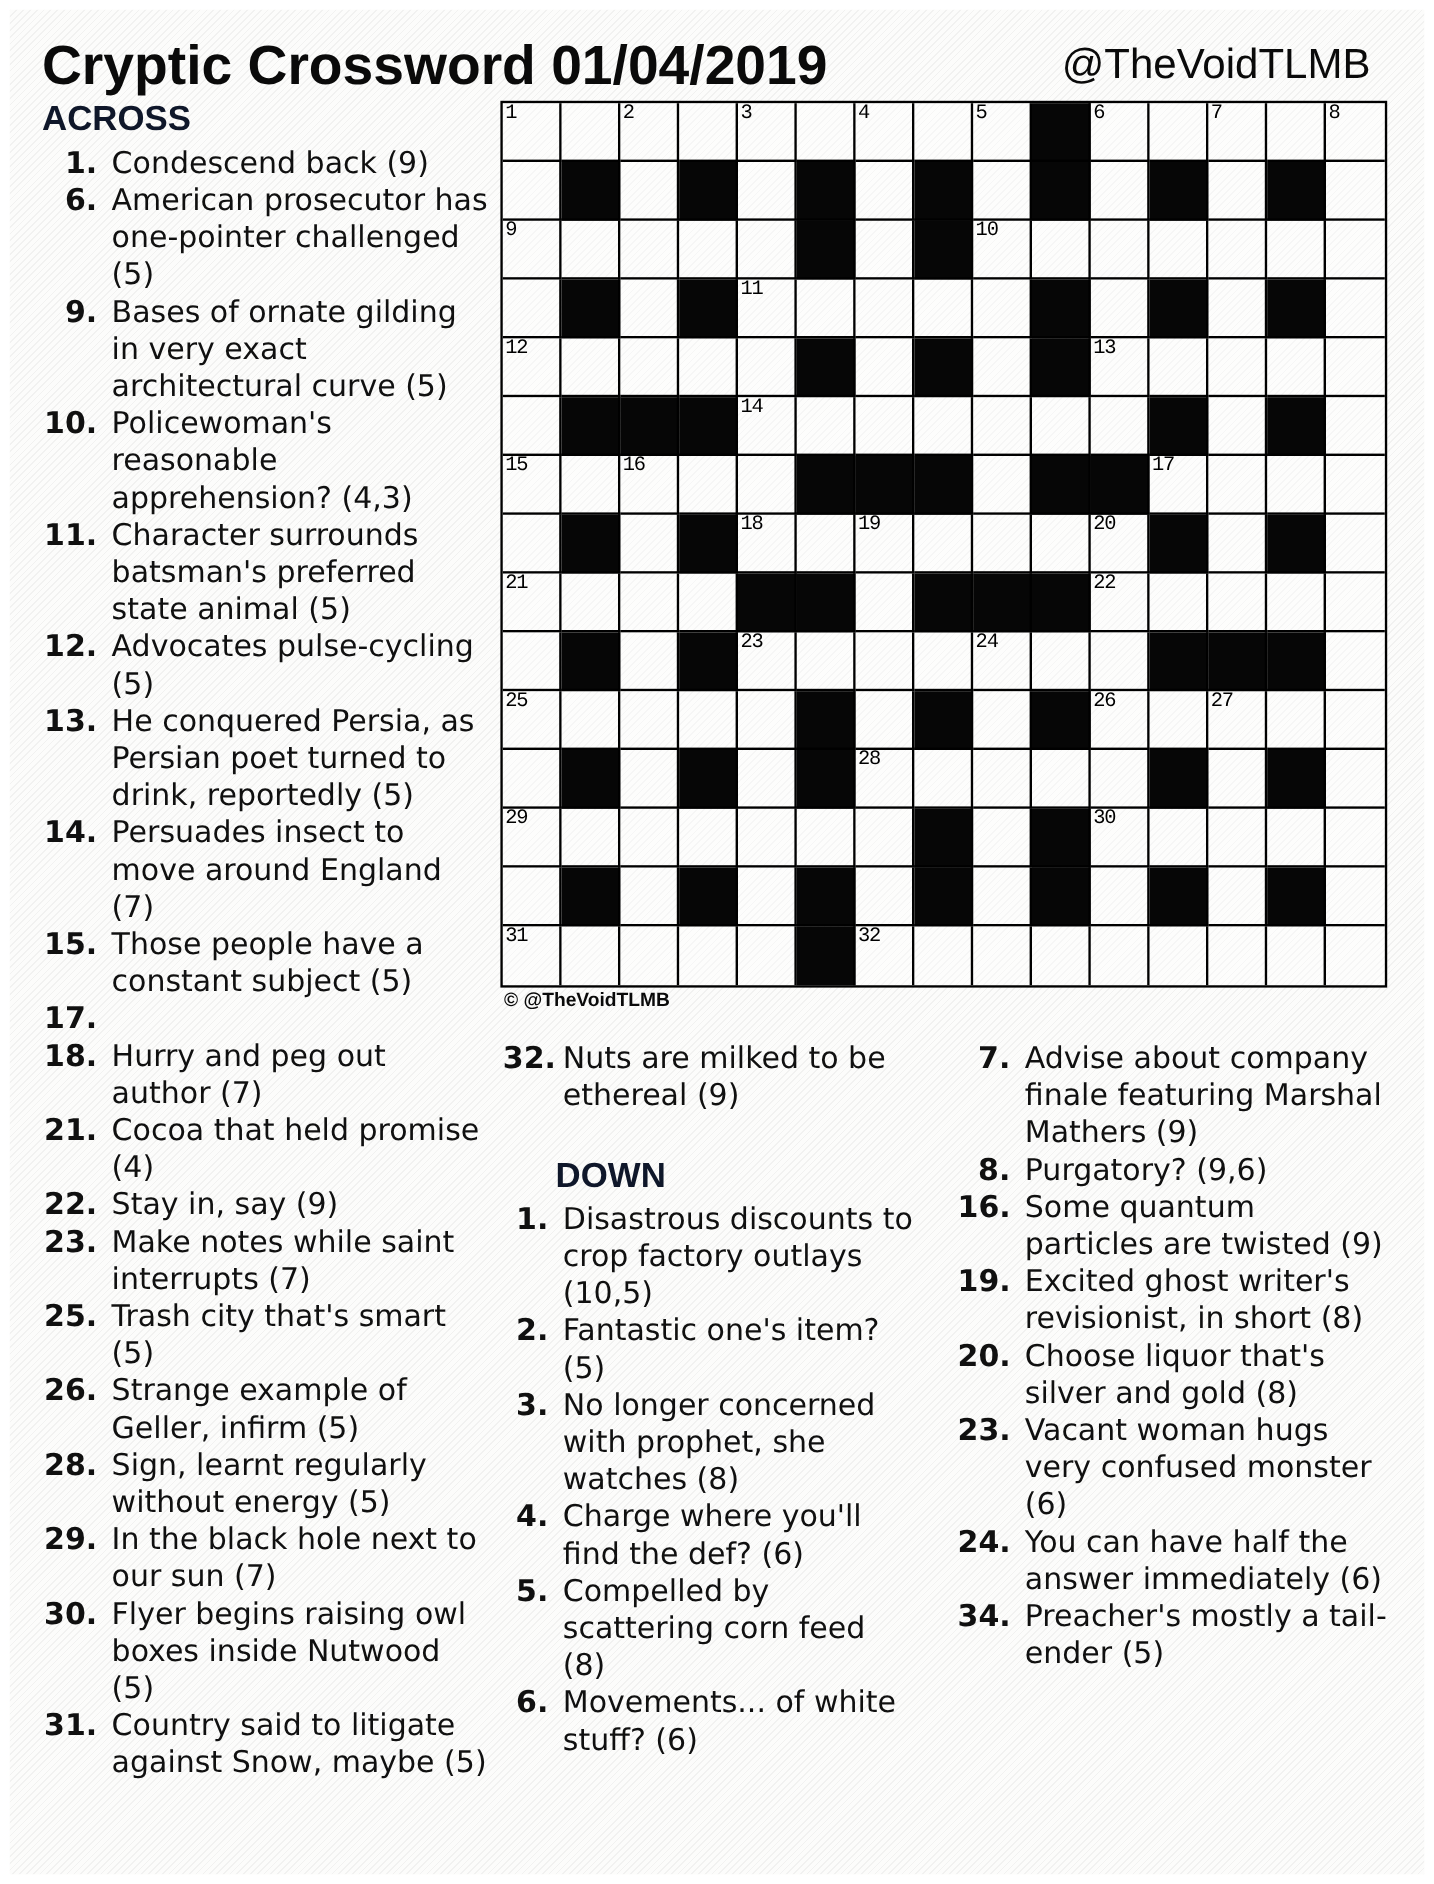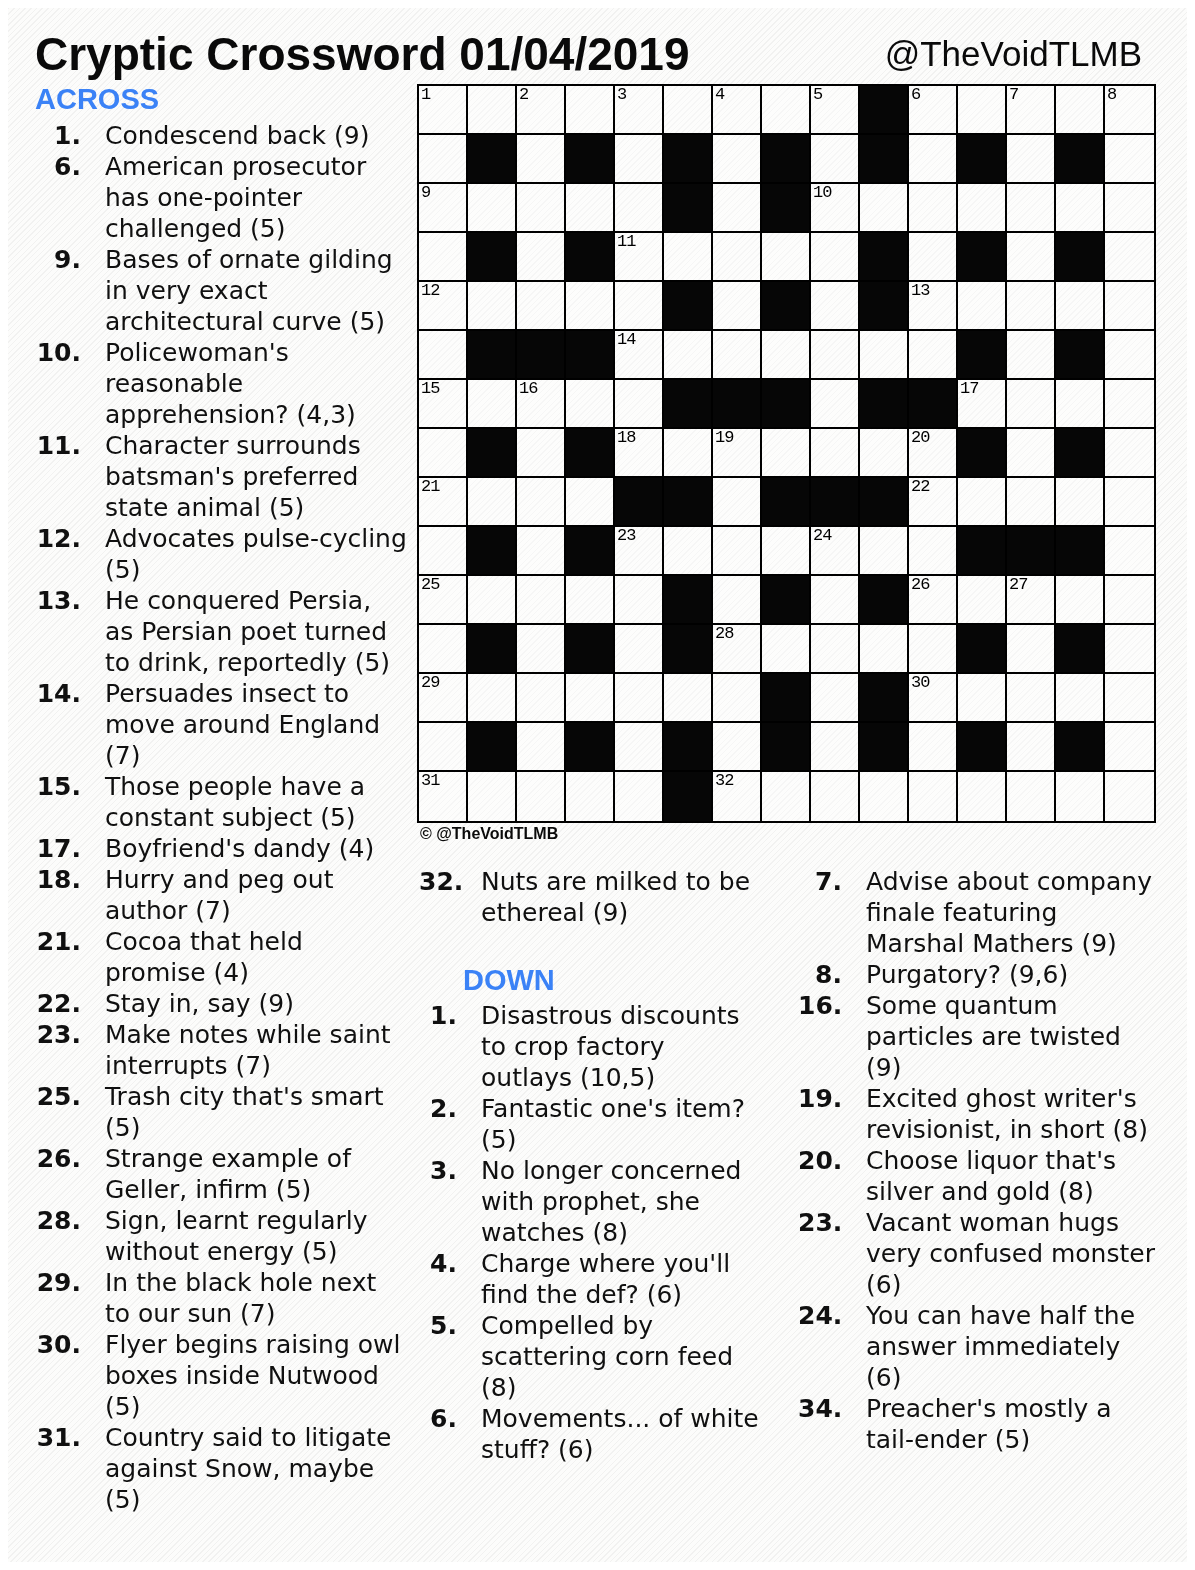--- a/index.html
+++ b/index.html
@@ -27,27 +27,27 @@
     font-size:35px; font-weight:normal; line-height:42px; color:#0a0a0a;
   }
 
   
   .clue-col { line-height:31px; font-size:25px; }
   .col-across { left:35px;  top:84px;  width:372px; }
   .col-mid    { left:419px; top:866px; width:342px; }
   .col-right  { left:798px; top:866px; width:364px; }
   .section-heading {
     font-family:"Liberation Sans", sans-serif; font-weight:bold;
-    font-size:29px; line-height:31px; color:#3b82f6;
+    font-size:29px; line-height:31px; color:#0f172a;
   }
   .col-across .section-heading { margin-bottom:5px; }
   .heading-down { margin-top:37px; margin-bottom:4px;margin-left:44px; }
   .clue { display:flex; align-items:flex-start; }
   .cnum { font-weight:bold; text-align:right; flex:0 0 auto; white-space:nowrap; }
-  .ctext { margin-left:24px; flex:0 1 auto; }
+  .ctext { margin-left:12px; flex:0 1 auto; }
   .col-across .cnum { width:46px; }
   .col-across .ctext { max-width:314px; }
   .col-mid .cnum { width:38px; }
   .col-mid .ctext { max-width:294px; }
   .col-right .cnum { width:44px; }
   .col-right .ctext { max-width:306px; }
 
   
   .grid {
     left:417px; top:84px;
@@ -110,21 +110,20 @@
       <div class="clue">
         <span class="cnum">14.</span>
         <span class="ctext">Persuades insect to move around England (7)</span>
       </div>
       <div class="clue">
         <span class="cnum">15.</span>
         <span class="ctext">Those people have a constant subject (5)</span>
       </div>
       <div class="clue">
         <span class="cnum">17.</span>
-        <span class="ctext">Boyfriend's dandy (4)</span>
       </div>
       <div class="clue">
         <span class="cnum">18.</span>
         <span class="ctext">Hurry and peg out author (7)</span>
       </div>
       <div class="clue">
         <span class="cnum">21.</span>
         <span class="ctext">Cocoa that held promise (4)</span>
       </div>
       <div class="clue">

